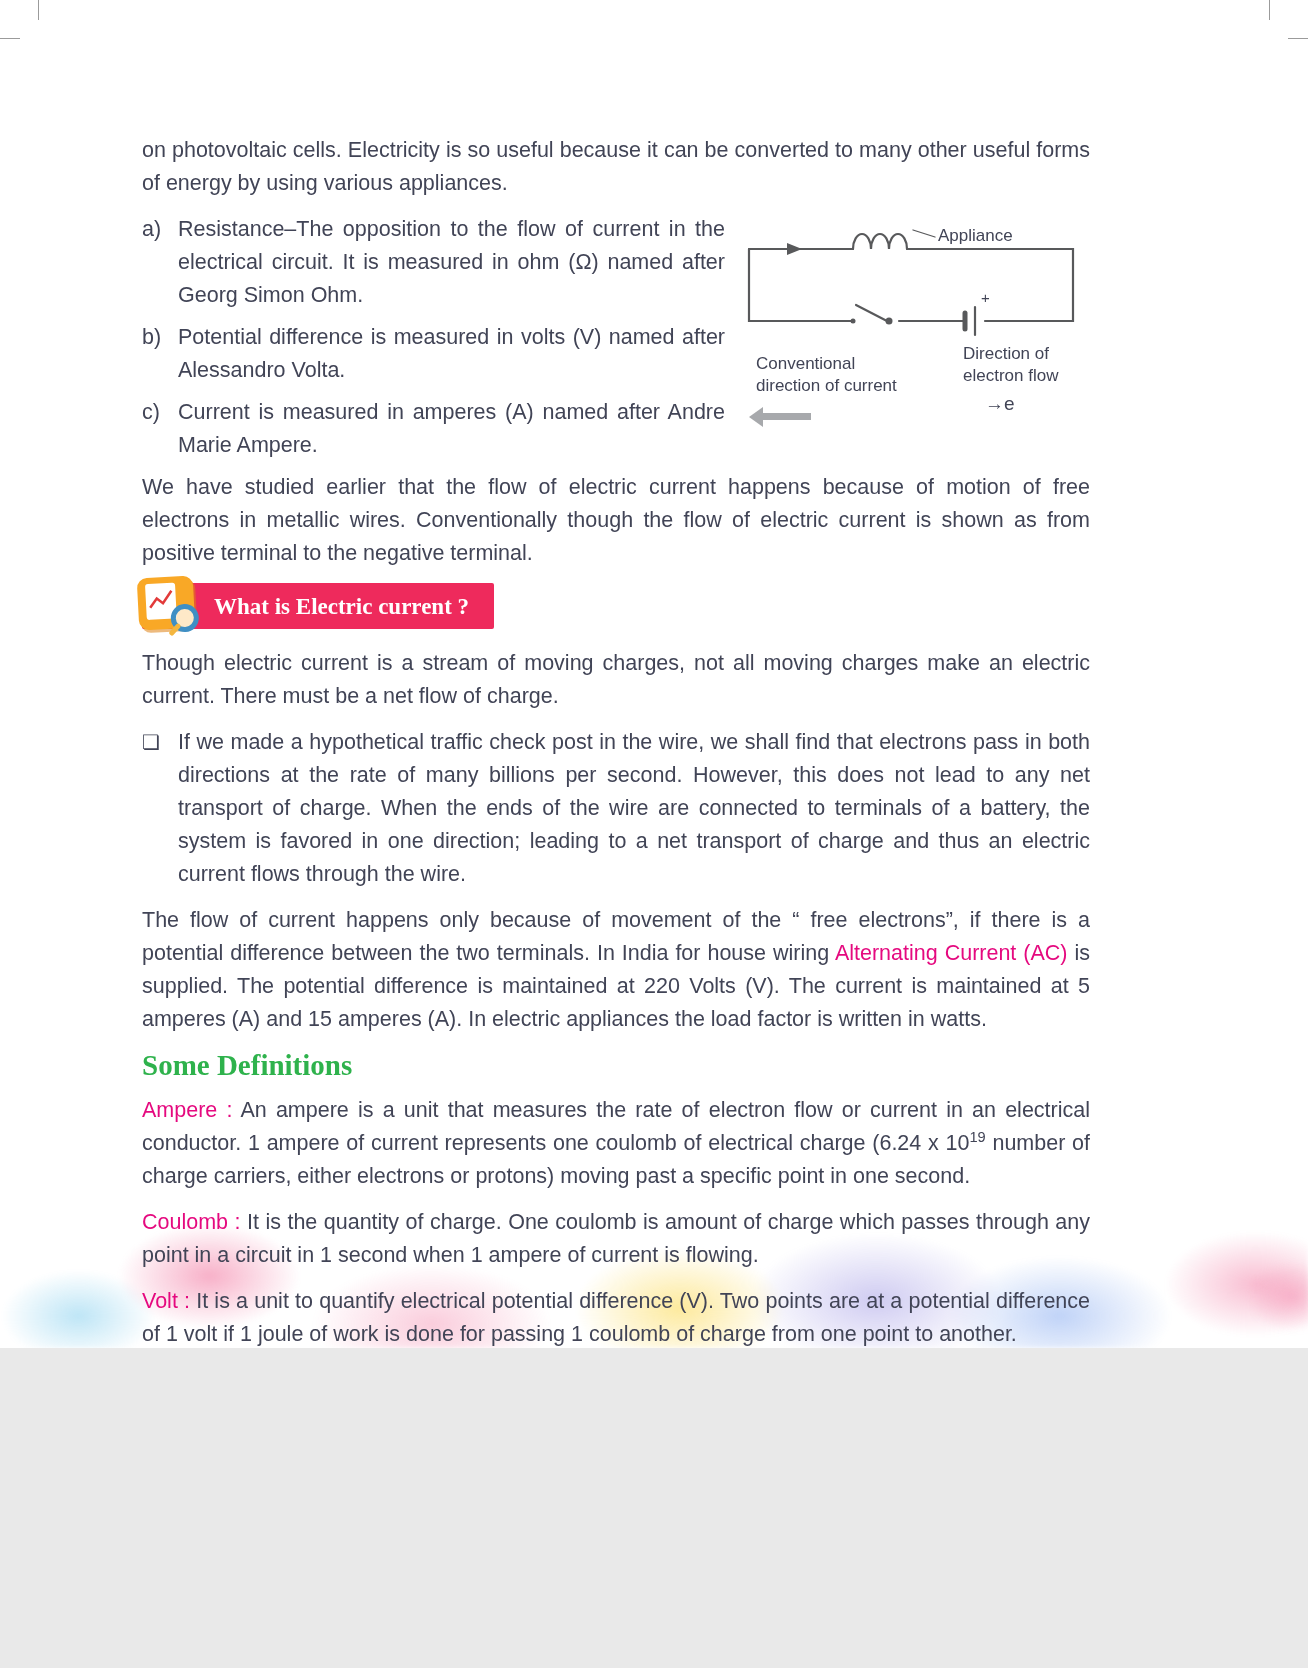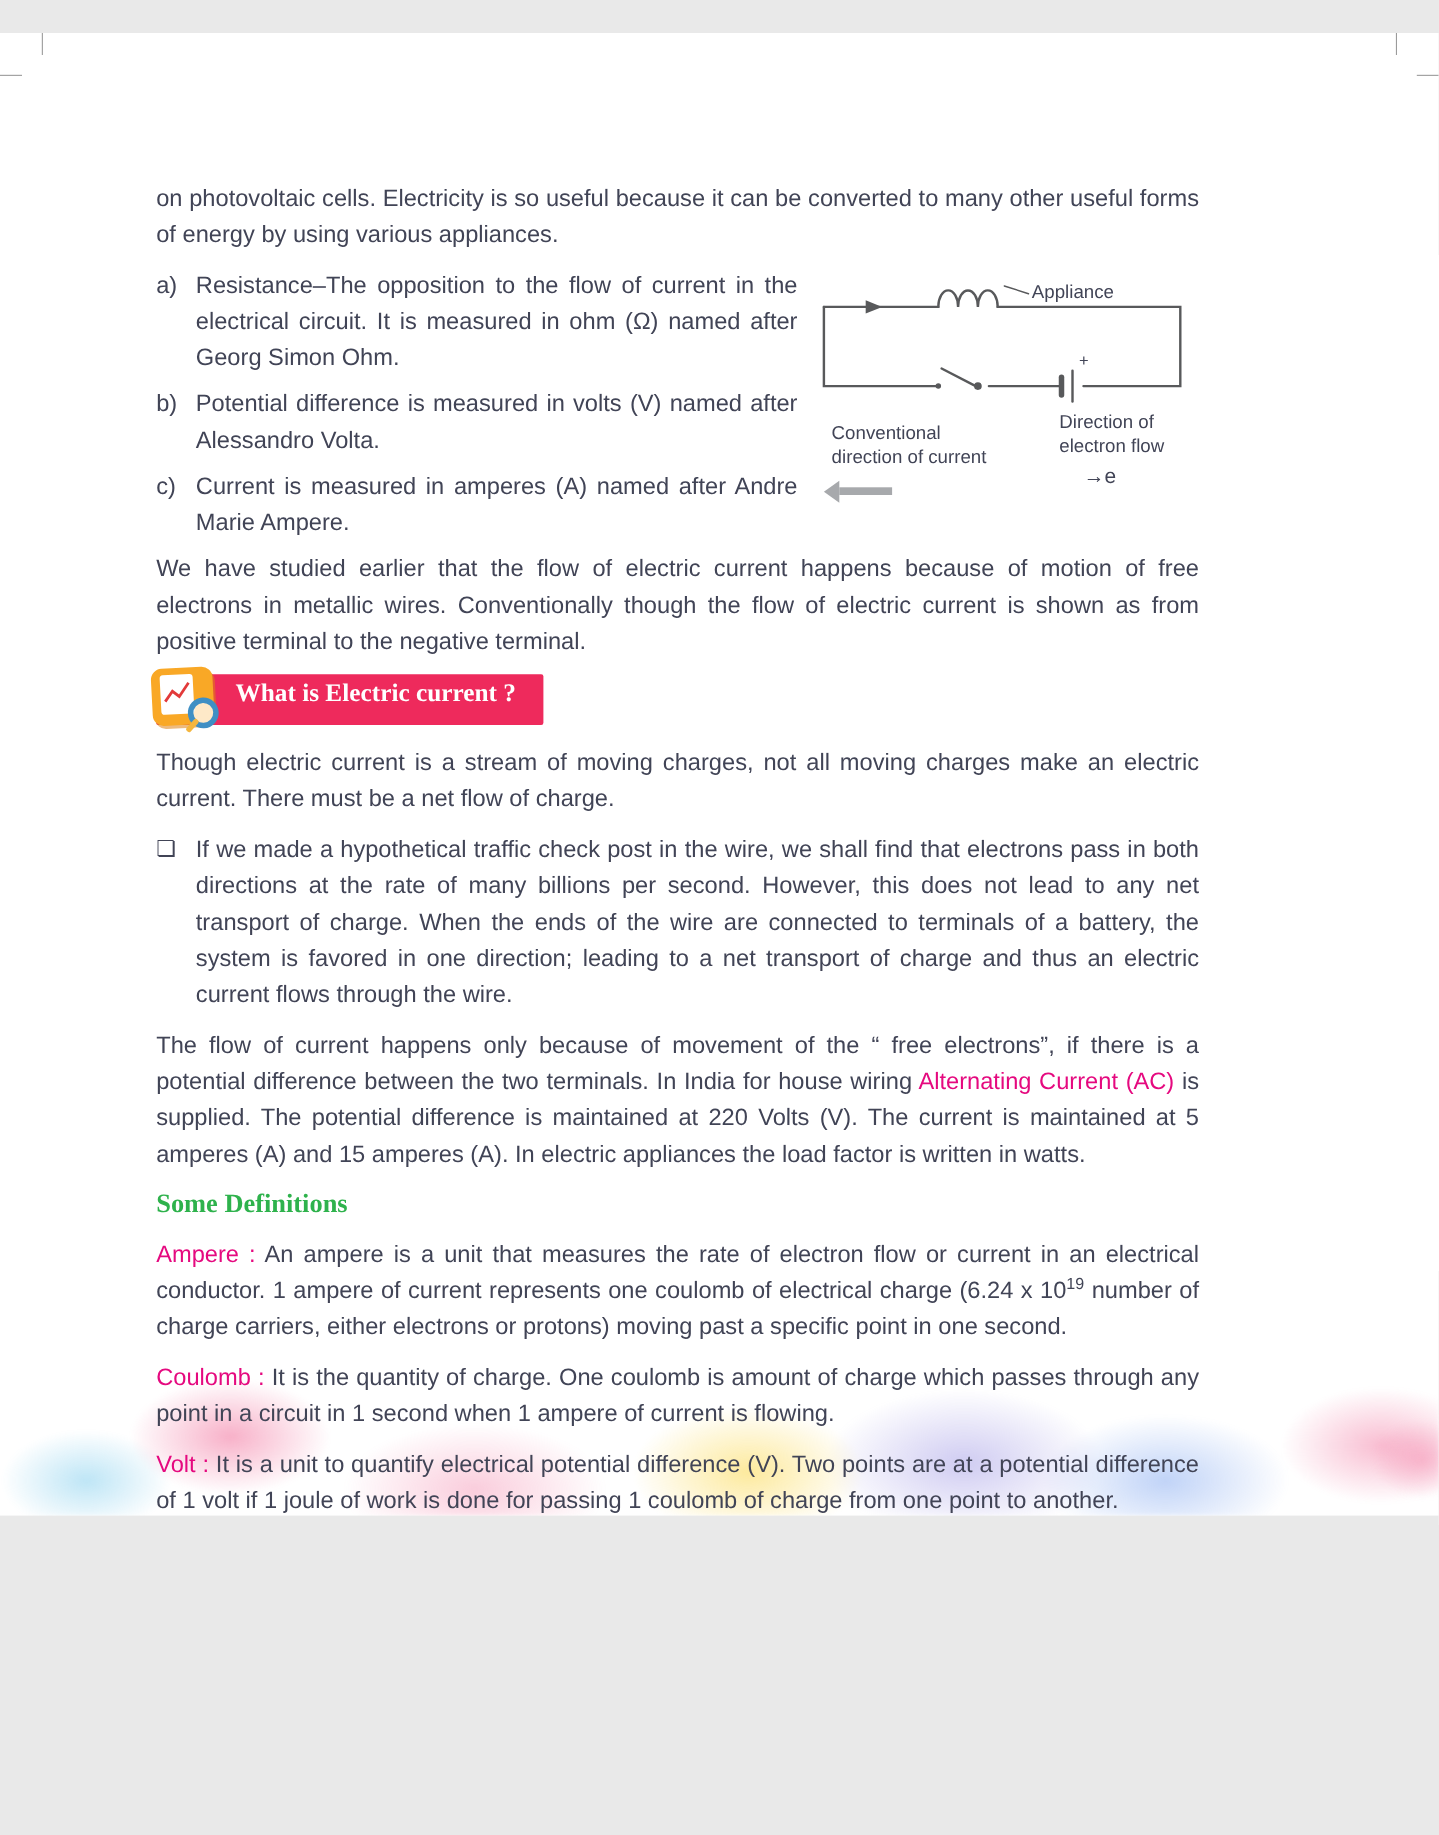--- a/index.html
+++ b/index.html
@@ -3,21 +3,20 @@
 <meta charset="utf-8">
 <style>
   html,body{margin:0;padding:0;background:#e9e9e9;}
   .page{
     position:relative;
     width:1308px;height:1348px;
     background:#ffffff;
     overflow:hidden;
     font-family:"Liberation Sans", sans-serif;
     color:#414456;
-    margin-top:30px;
   }
   
   .crop{position:absolute;background:#9b9b9b;}
   .crop.tl-v{left:38px;top:0;width:1px;height:20px;}
   .crop.tl-h{left:0;top:38px;width:20px;height:1px;}
   .crop.tr-v{right:38px;top:0;width:1px;height:20px;}
   .crop.tr-h{right:0;top:38px;width:20px;height:1px;}
 
   .content{
     position:absolute;left:142px;top:134px;width:948px;z-index:2;
@@ -31,21 +30,21 @@
   .mli .marker{flex:0 0 36px;}
   .mli p{margin:0;text-align:justify;}
 
   
   .band{
     position:relative;
     margin:10px 0 18px 0;
     height:46px;
     width:352px;
     background:#ee2a5c;
-    display:flex;
+    display:flex;align-items:center;
     padding-left:72px;box-sizing:border-box;
     border-radius:2px;
   }
   .band-title{
     font-family:"Liberation Serif", serif;
     font-weight:bold;color:#ffffff;font-size:23px;white-space:nowrap;
   }
   .band-icon{
     position:absolute;left:-4px;top:-6px;
     width:56px;height:52px;background:#f9a826;border-radius:10px;
@@ -66,21 +65,21 @@
     background:#f4b63f;transform:rotate(45deg);border-radius:2px;
   }
 
   .bold-pink{color:#e5097f;font-weight:normal;}
   .bullet-item{display:flex;margin:0 0 13px 0;}
   .bullet-item .bmark{flex:0 0 36px;font-size:20px;}
   .bullet-item p{margin:0;}
 
   .defs-heading{
     font-family:"Liberation Serif", serif;
-    color:#2eb24c;font-size:24px;font-weight:bold;
+    color:#2eb24c;font-size:29px;font-weight:bold;
     margin:6px 0 12px 0;
   }
   sup.small{font-size:0.68em;vertical-align:super;line-height:0;}
 
   
   .fig-label{position:absolute;font-size:17px;line-height:22px;color:#414456;}
   .lab-conv{left:21px;top:152px;width:165px;}
   .lab-elec{left:228px;top:142px;width:125px;}
   .arrow-left{
     position:absolute;left:28px;top:212px;width:48px;height:7px;background:#a7a9ac;

